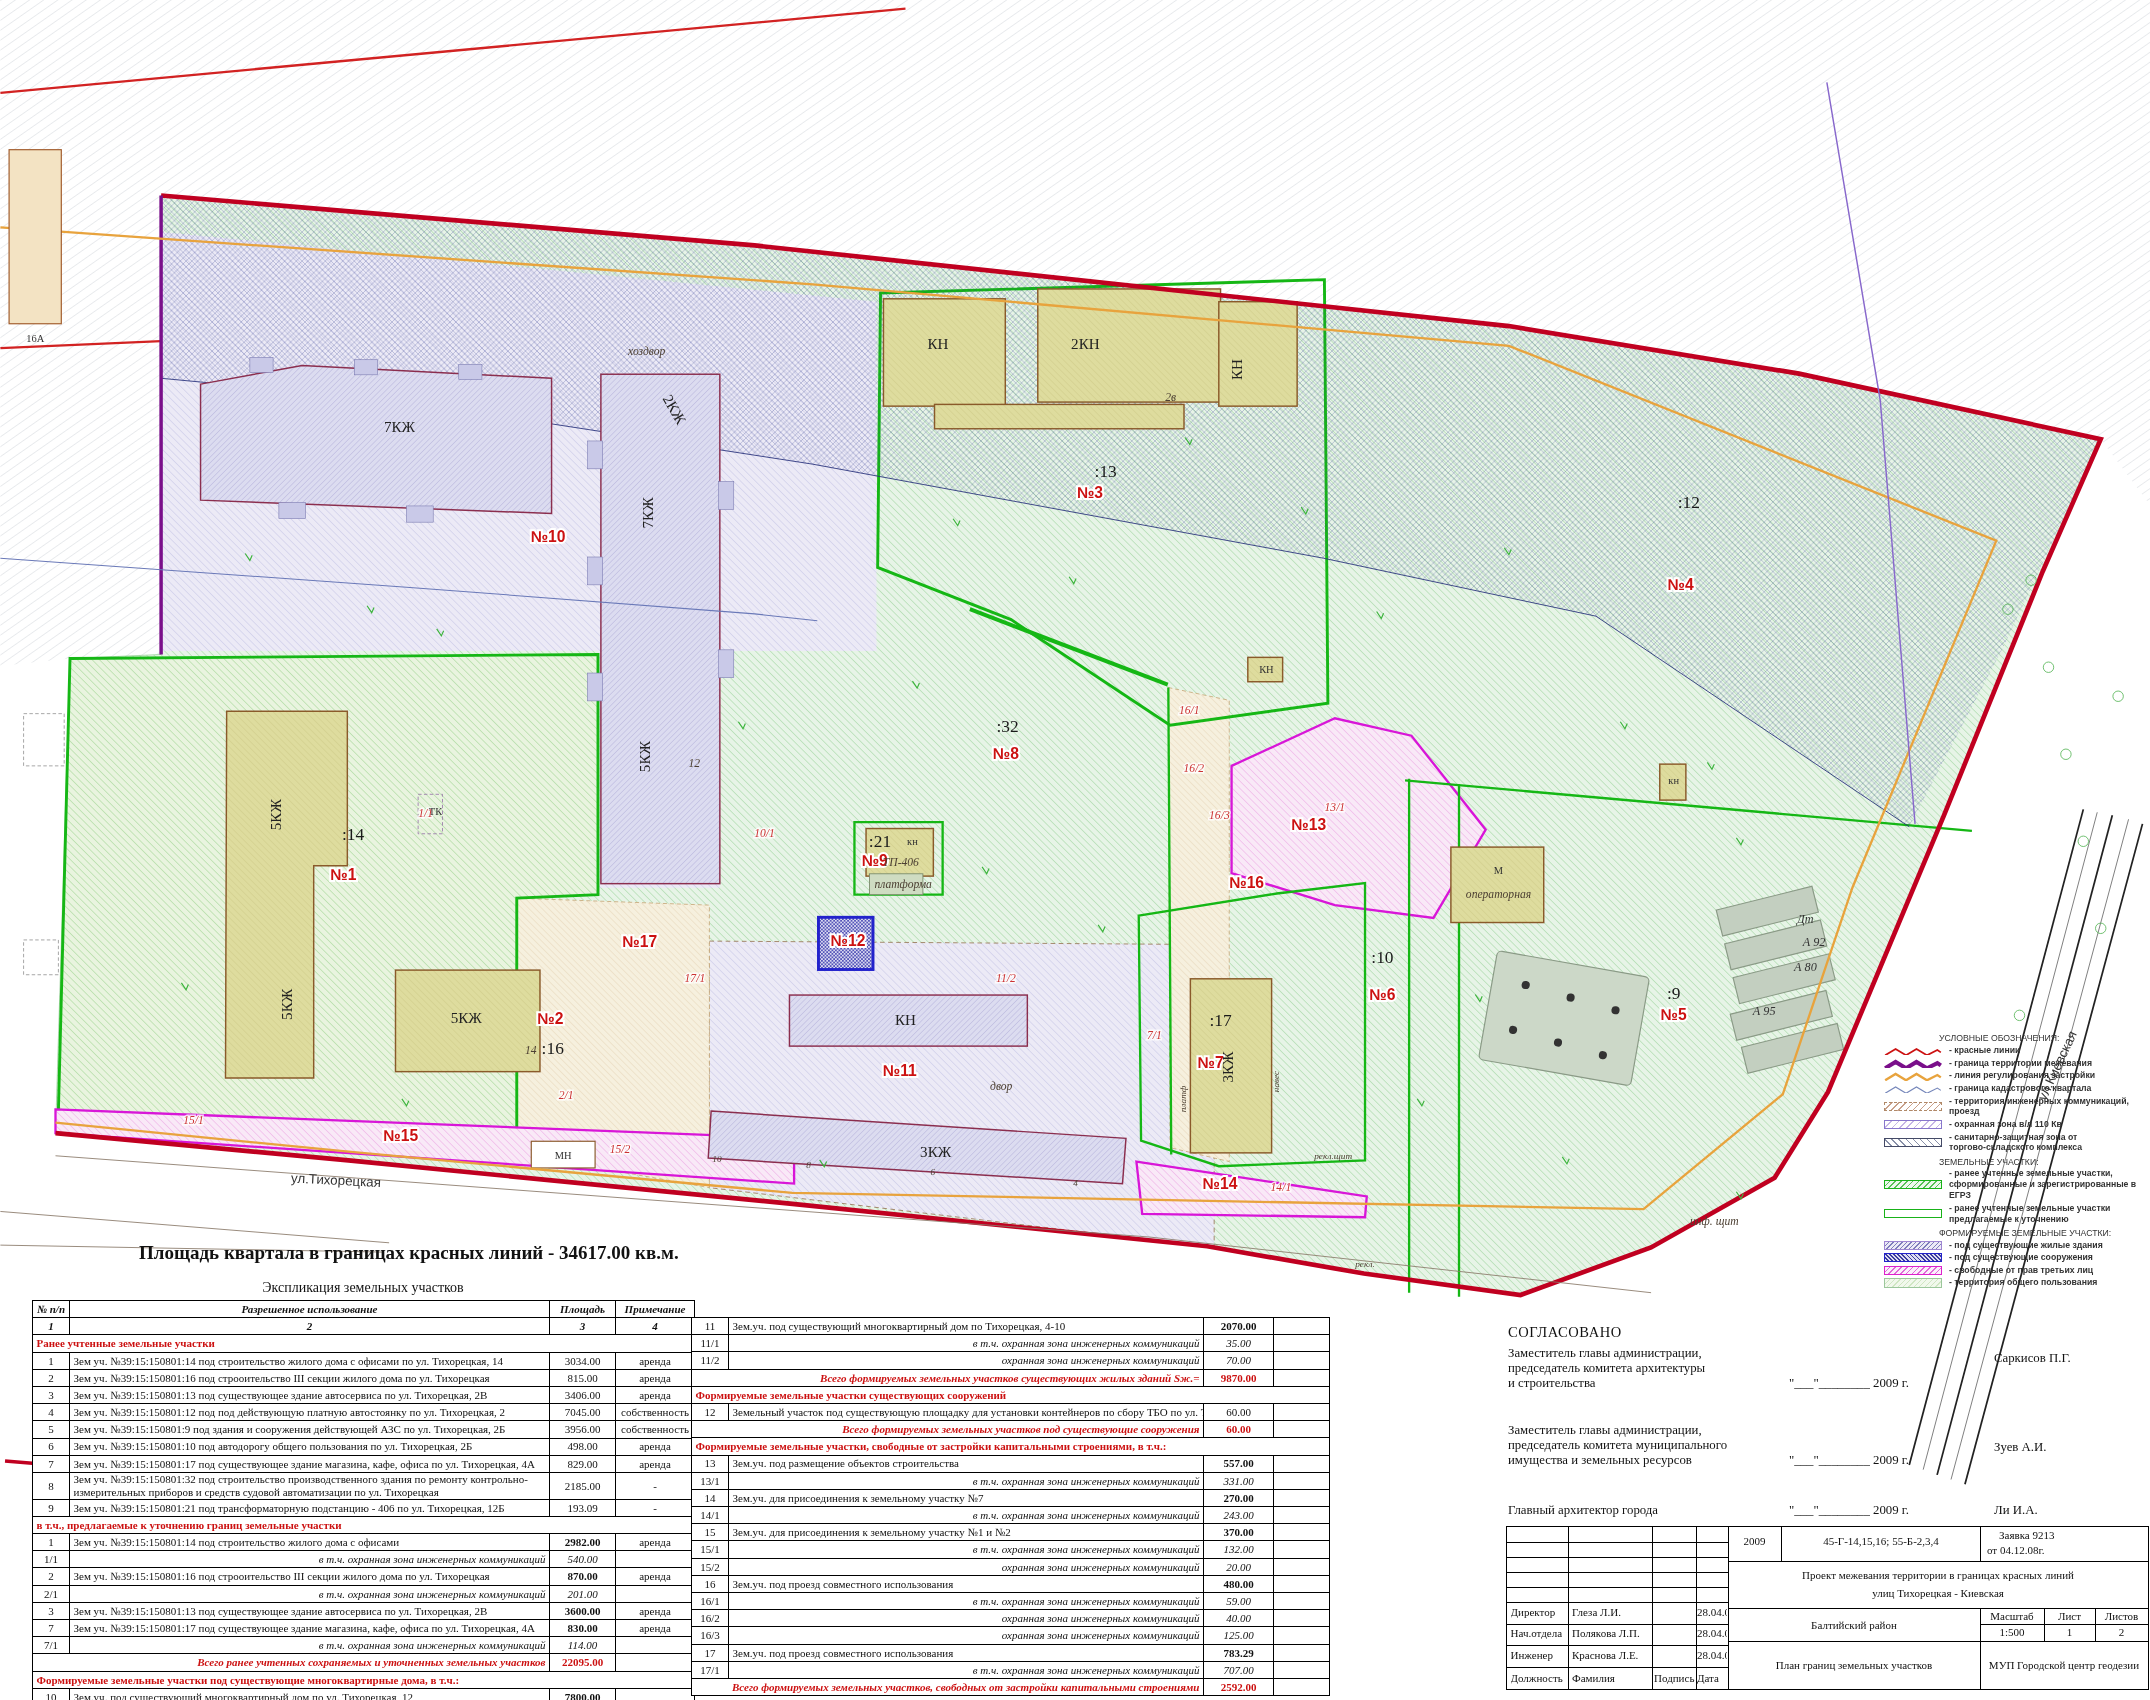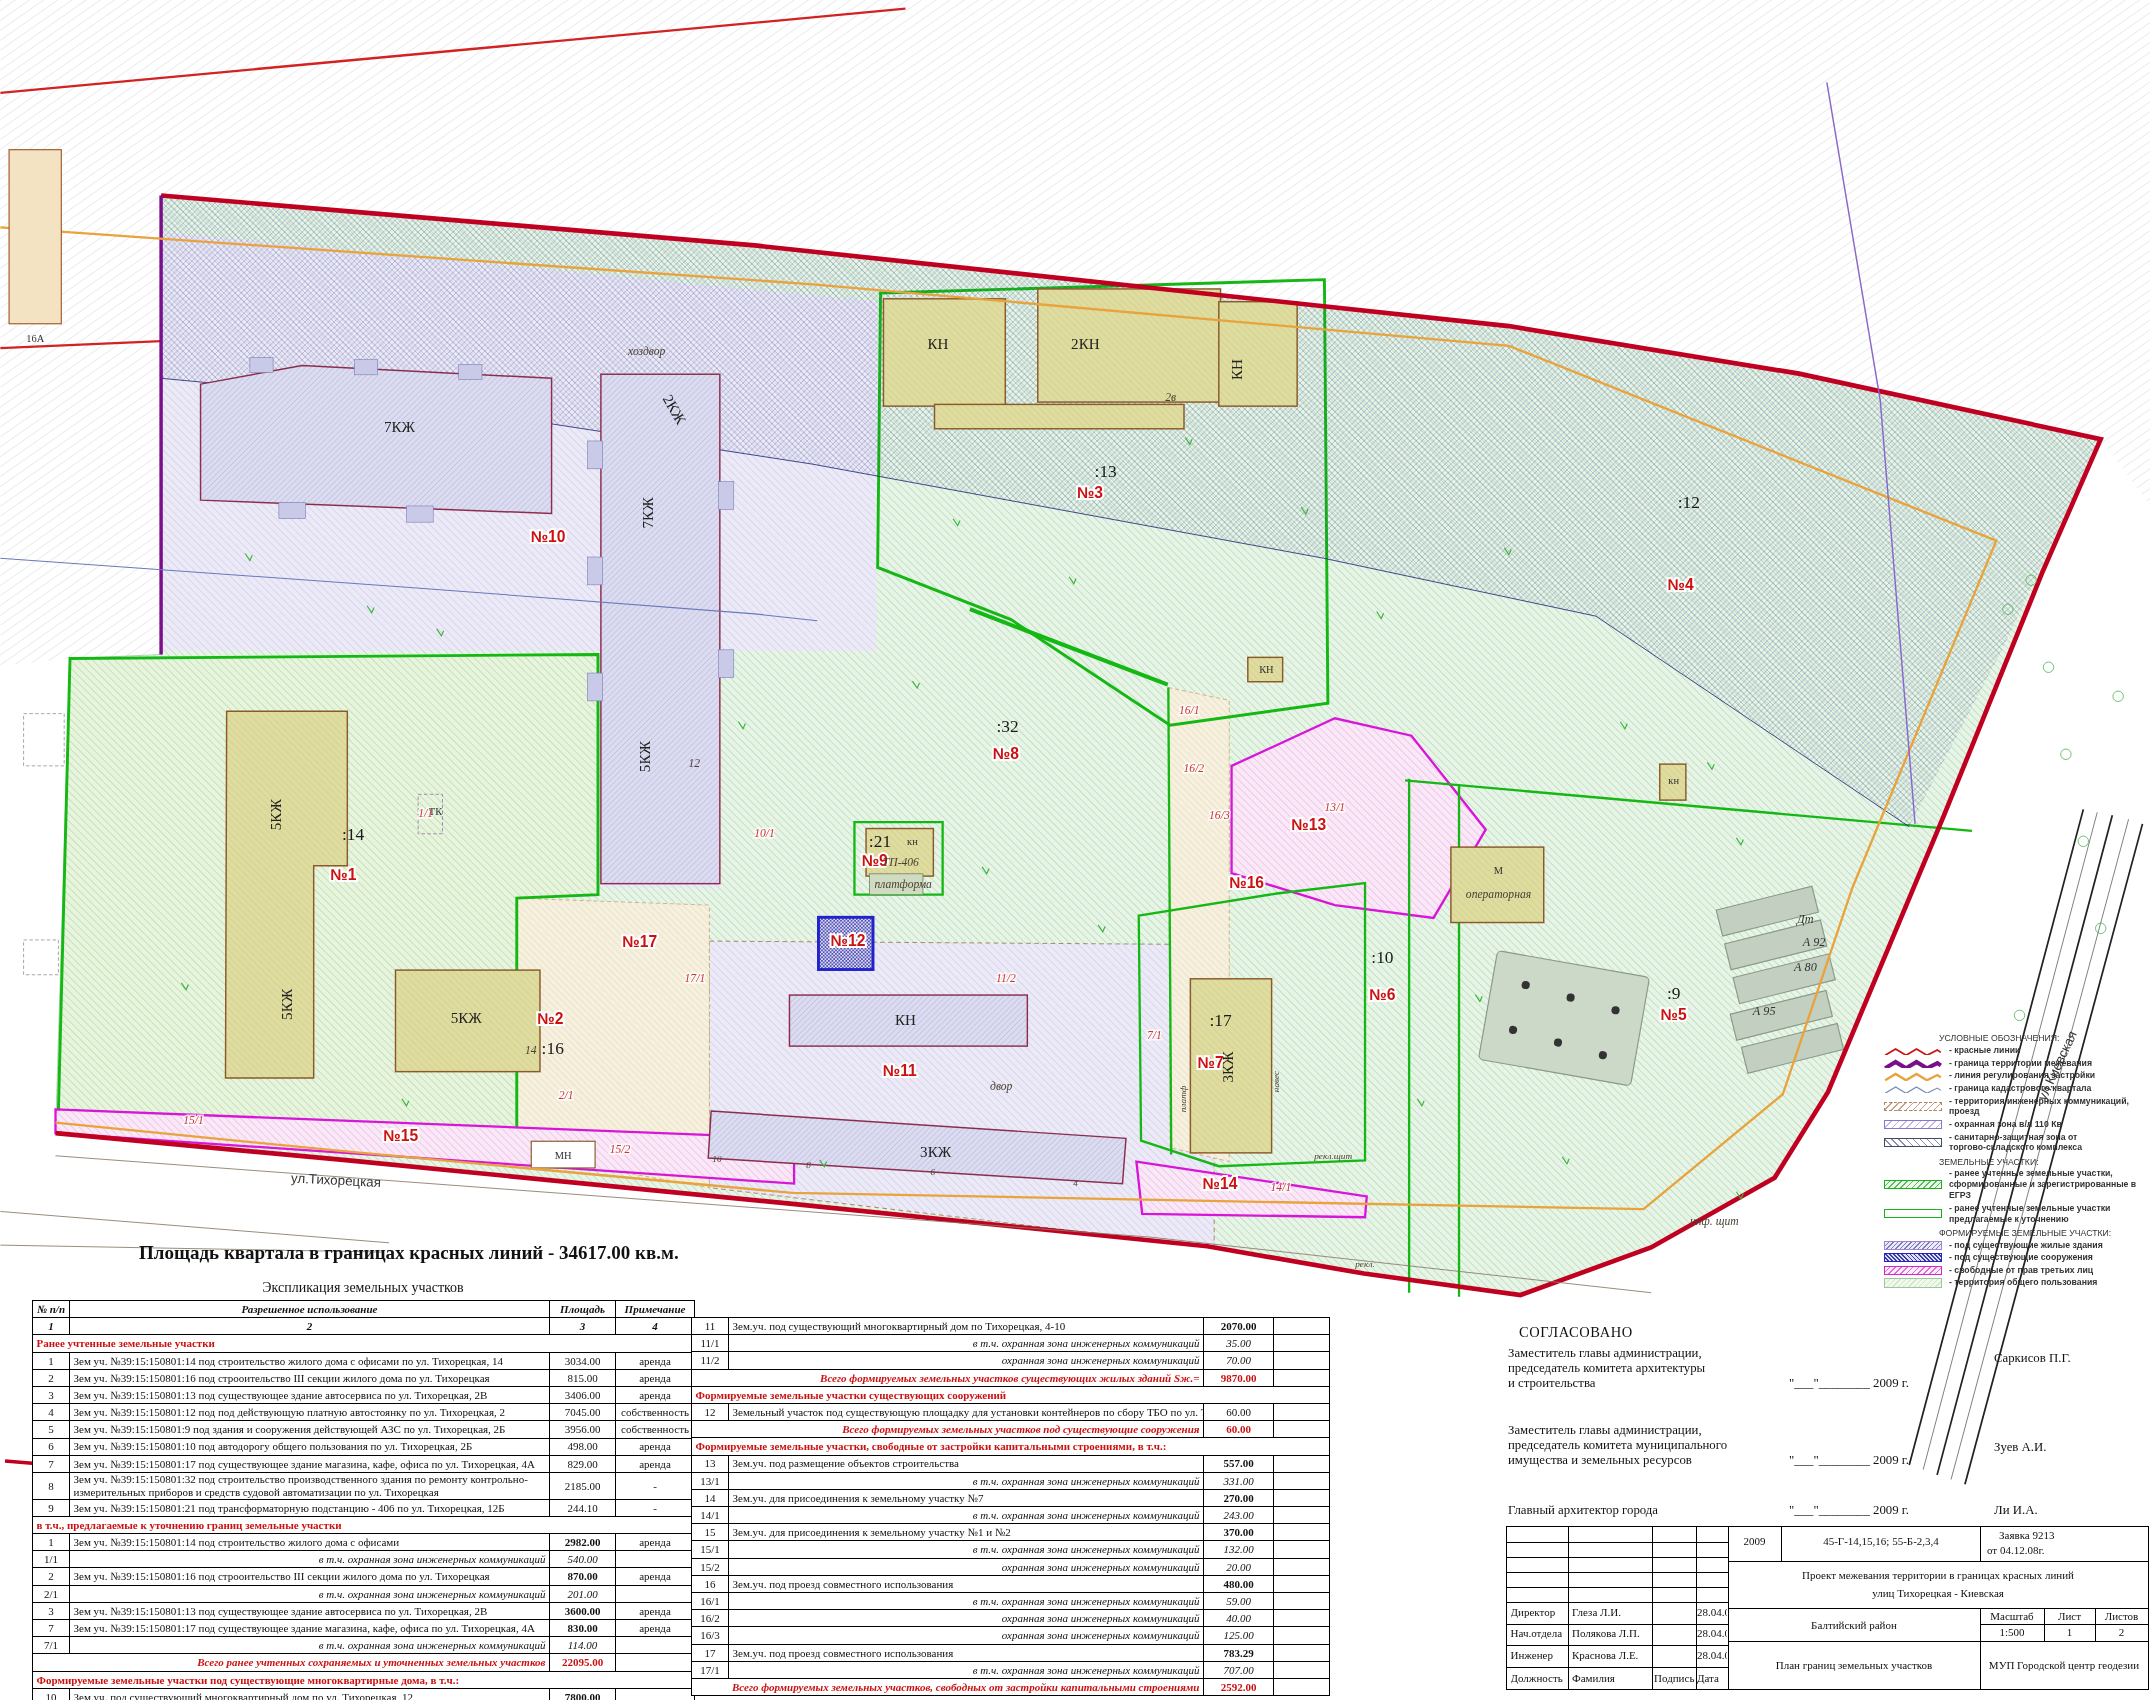--- a/index.html
+++ b/index.html
@@ -430,21 +430,21 @@
           </tr>
           <tr class="r">
             <td class="c">8</td>
             <td class="wrap">Зем уч. №39:15:150801:32 под строительство производственного здания по ремонту контрольно-измерительных приборов и средств судовой автоматизации по ул. Тихорецкая</td>
             <td class="a c">2185.00</td>
             <td class="c">-</td>
           </tr>
           <tr class="r">
             <td class="c">9</td>
             <td>Зем уч. №39:15:150801:21 под трансформаторную подстанцию - 406 по ул. Тихорецкая, 12Б</td>
-            <td class="a c">244.10</td>
+            <td class="a c">193.09</td>
             <td class="c">-</td>
           </tr>
           <tr class="sec">
             <td colspan="4" class="wrap">в т.ч., предлагаемые к уточнению границ земельные участки</td>
           </tr>
           <tr class="b r">
             <td class="c">1</td>
             <td>Зем уч. №39:15:150801:14 под строительство жилого дома с офисами</td>
             <td class="a c">2982.00</td>
             <td class="c">аренда</td>
@@ -700,21 +700,21 @@
           <div class="lg-txt">- свободные от прав третьих лиц</div>
         </div>
         <div class="lg-item">
           <div class="lg-sw sw-common"></div>
           <div class="lg-txt">- территория общего пользования</div>
         </div>
       </div>
   </div>
 
   <div id="approval">
-    <div class="line ap-title" style="left:11px;top:0">СОГЛАСОВАНО</div>
+    <div class="line ap-title" style="left:0;top:0">СОГЛАСОВАНО</div>
 
     <div class="line" style="left:0;top:22px">Заместитель главы администрации,</div>
     <div class="line" style="left:0;top:37px">председатель комитета архитектуры</div>
     <div class="line" style="left:0;top:52px">и строительства</div>
     <div class="line" style="left:281px;top:52px">"___"________ 2009 г.</div>
     <div class="line" style="left:486px;top:27px">Саркисов П.Г.</div>
 
     <div class="line" style="left:0;top:99px">Заместитель главы администрации,</div>
     <div class="line" style="left:0;top:114px">председатель комитета муниципального</div>
     <div class="line" style="left:0;top:129px">имущества и земельных ресурсов</div>

